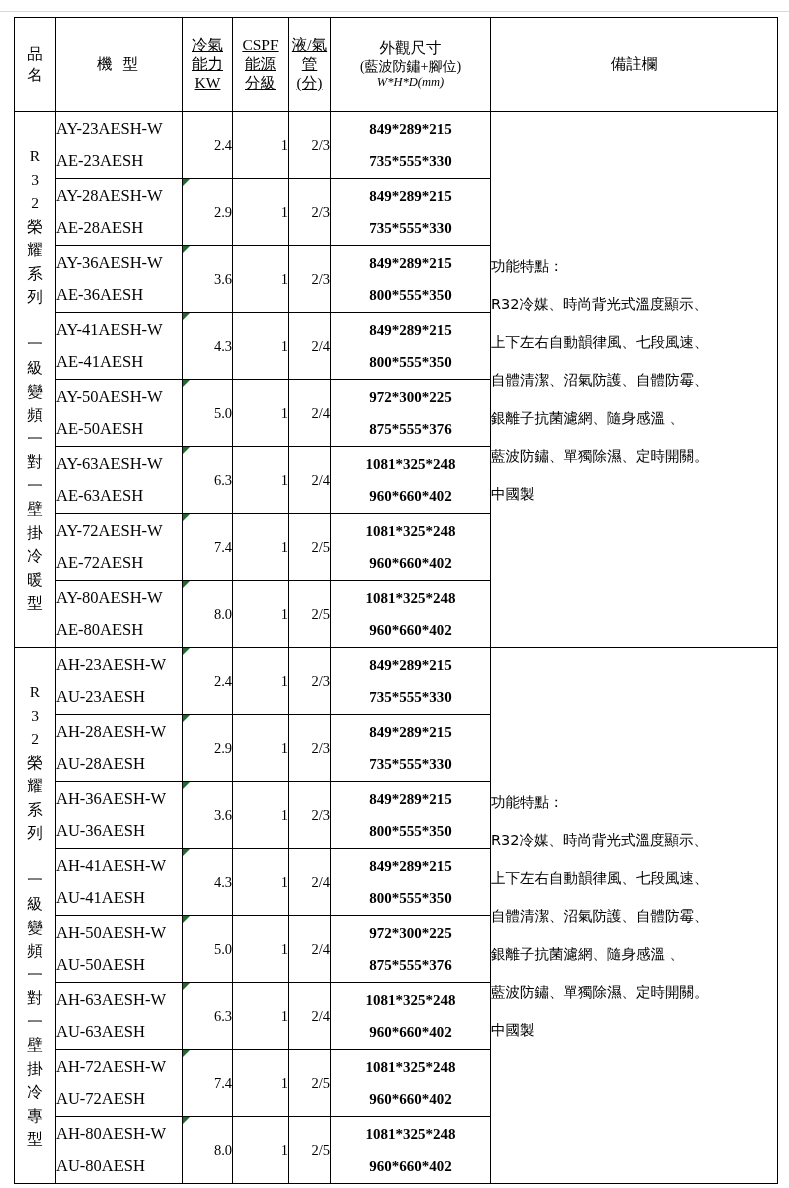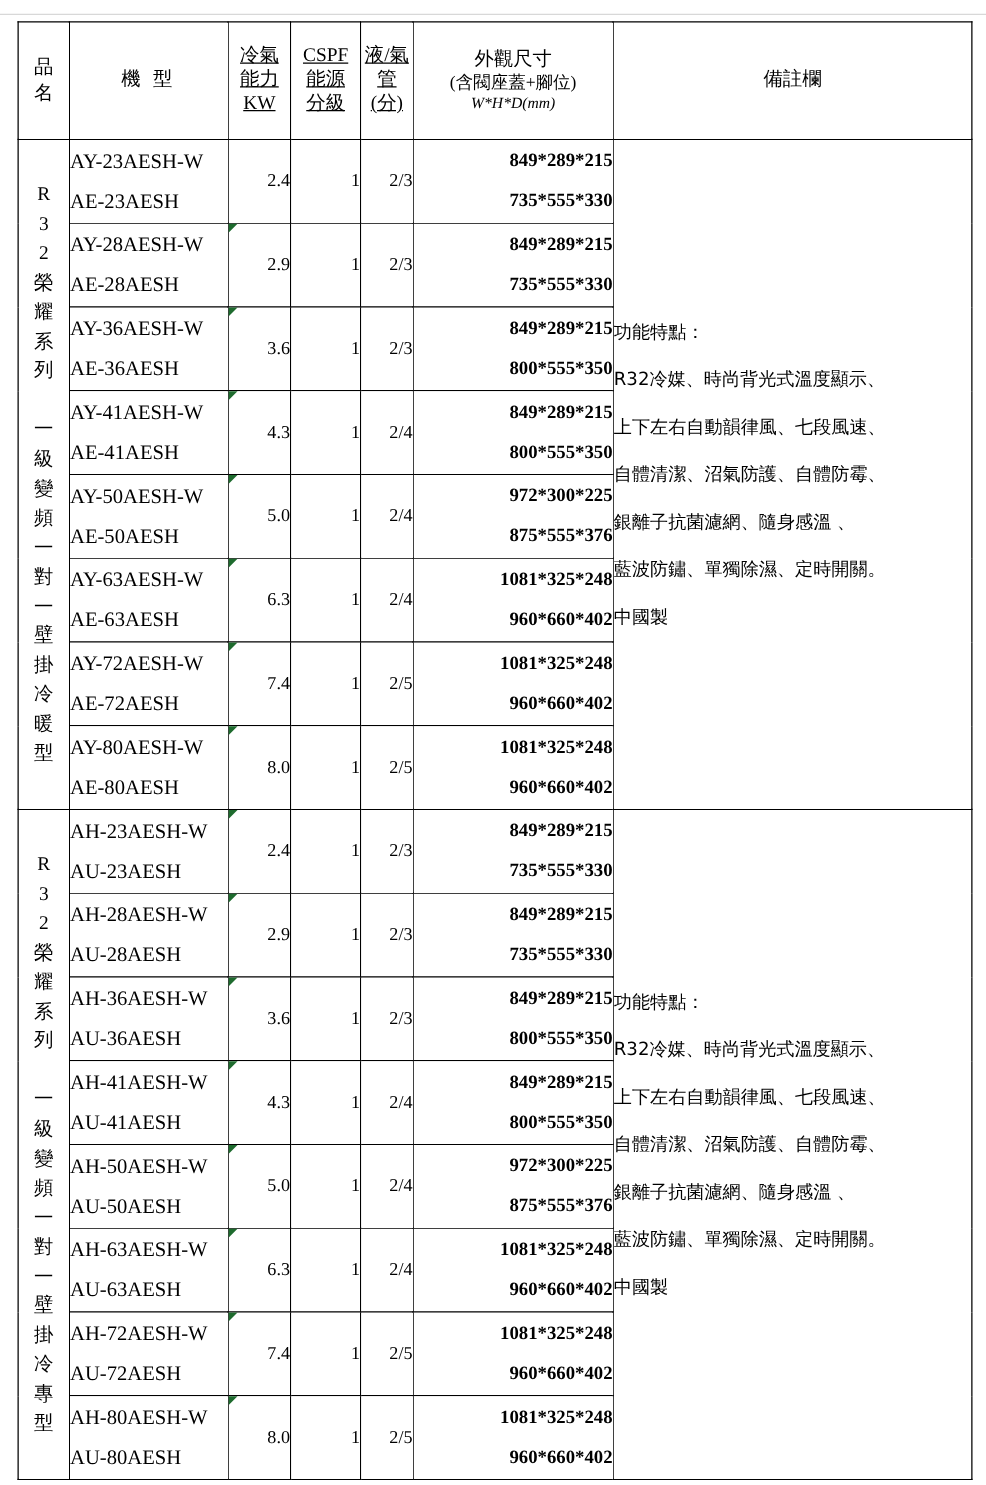--- a/index.html
+++ b/index.html
@@ -90,21 +90,21 @@
   td.cell-model .m1, td.cell-model .m2 {
     display: block;
     height: 32px;
     line-height: 32px;
   }
   td.cell-num {
     text-align: right;
     font-size: 14.5px;
   }
   td.cell-dim {
-    text-align: right;
+    text-align: center;
     font-size: 15px;
     font-weight: 600;
   }
   td.cell-dim .d1, td.cell-dim .d2 {
     display: block;
     height: 32px;
     line-height: 32px;
   }
   tr.datarow td { height: 66px; }
 
@@ -179,21 +179,21 @@
             <div>能源</div>
             <div>分級</div>
           </td>
           <td class="h-pipe">
             <div>液/氣</div>
             <div>管</div>
             <div>(分)</div>
           </td>
           <td class="h-dim">
             <div>外觀尺寸</div>
-            <div class="small">(含閥座蓋+腳位)</div>
+            <div class="small">(藍波防鏽+腳位)</div>
             <div class="tiny">W*H*D(mm)</div>
           </td>
           <td class="h-remark">備註欄</td>
         </tr>
         <tr class="datarow">
           <td class="cell-name" rowspan="8">
             <div class="vtext">R
 3
 2
 榮

